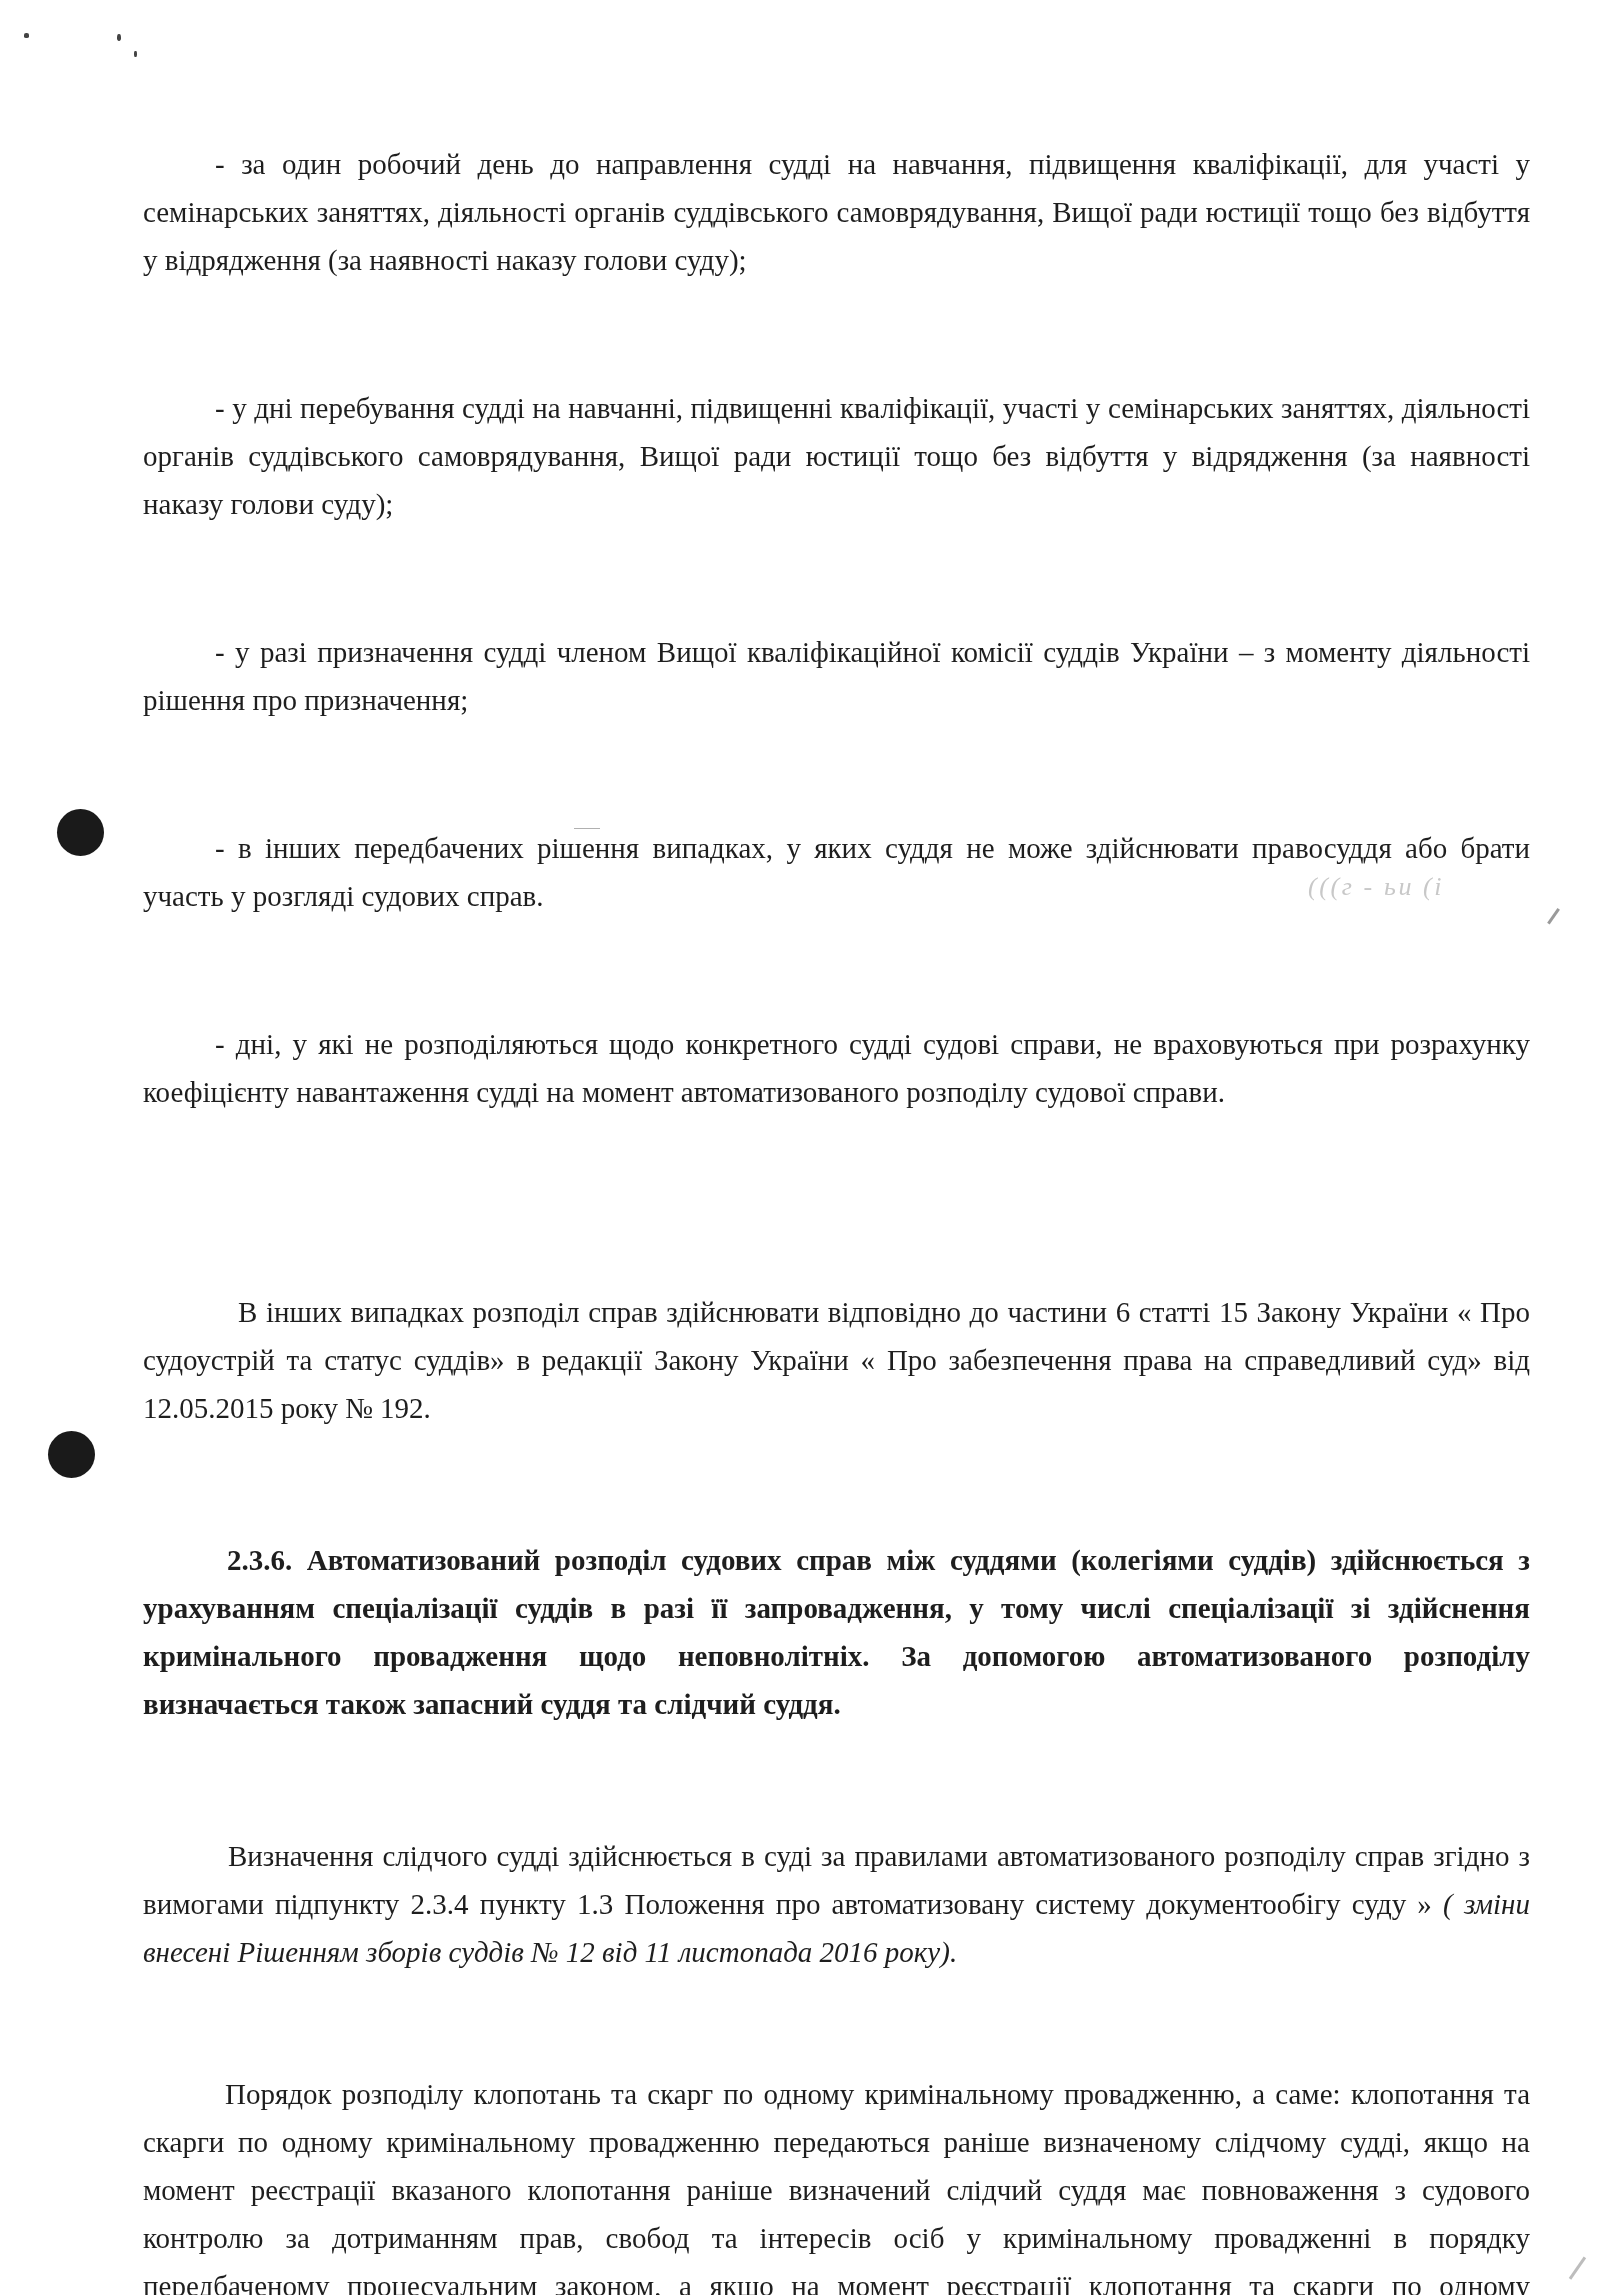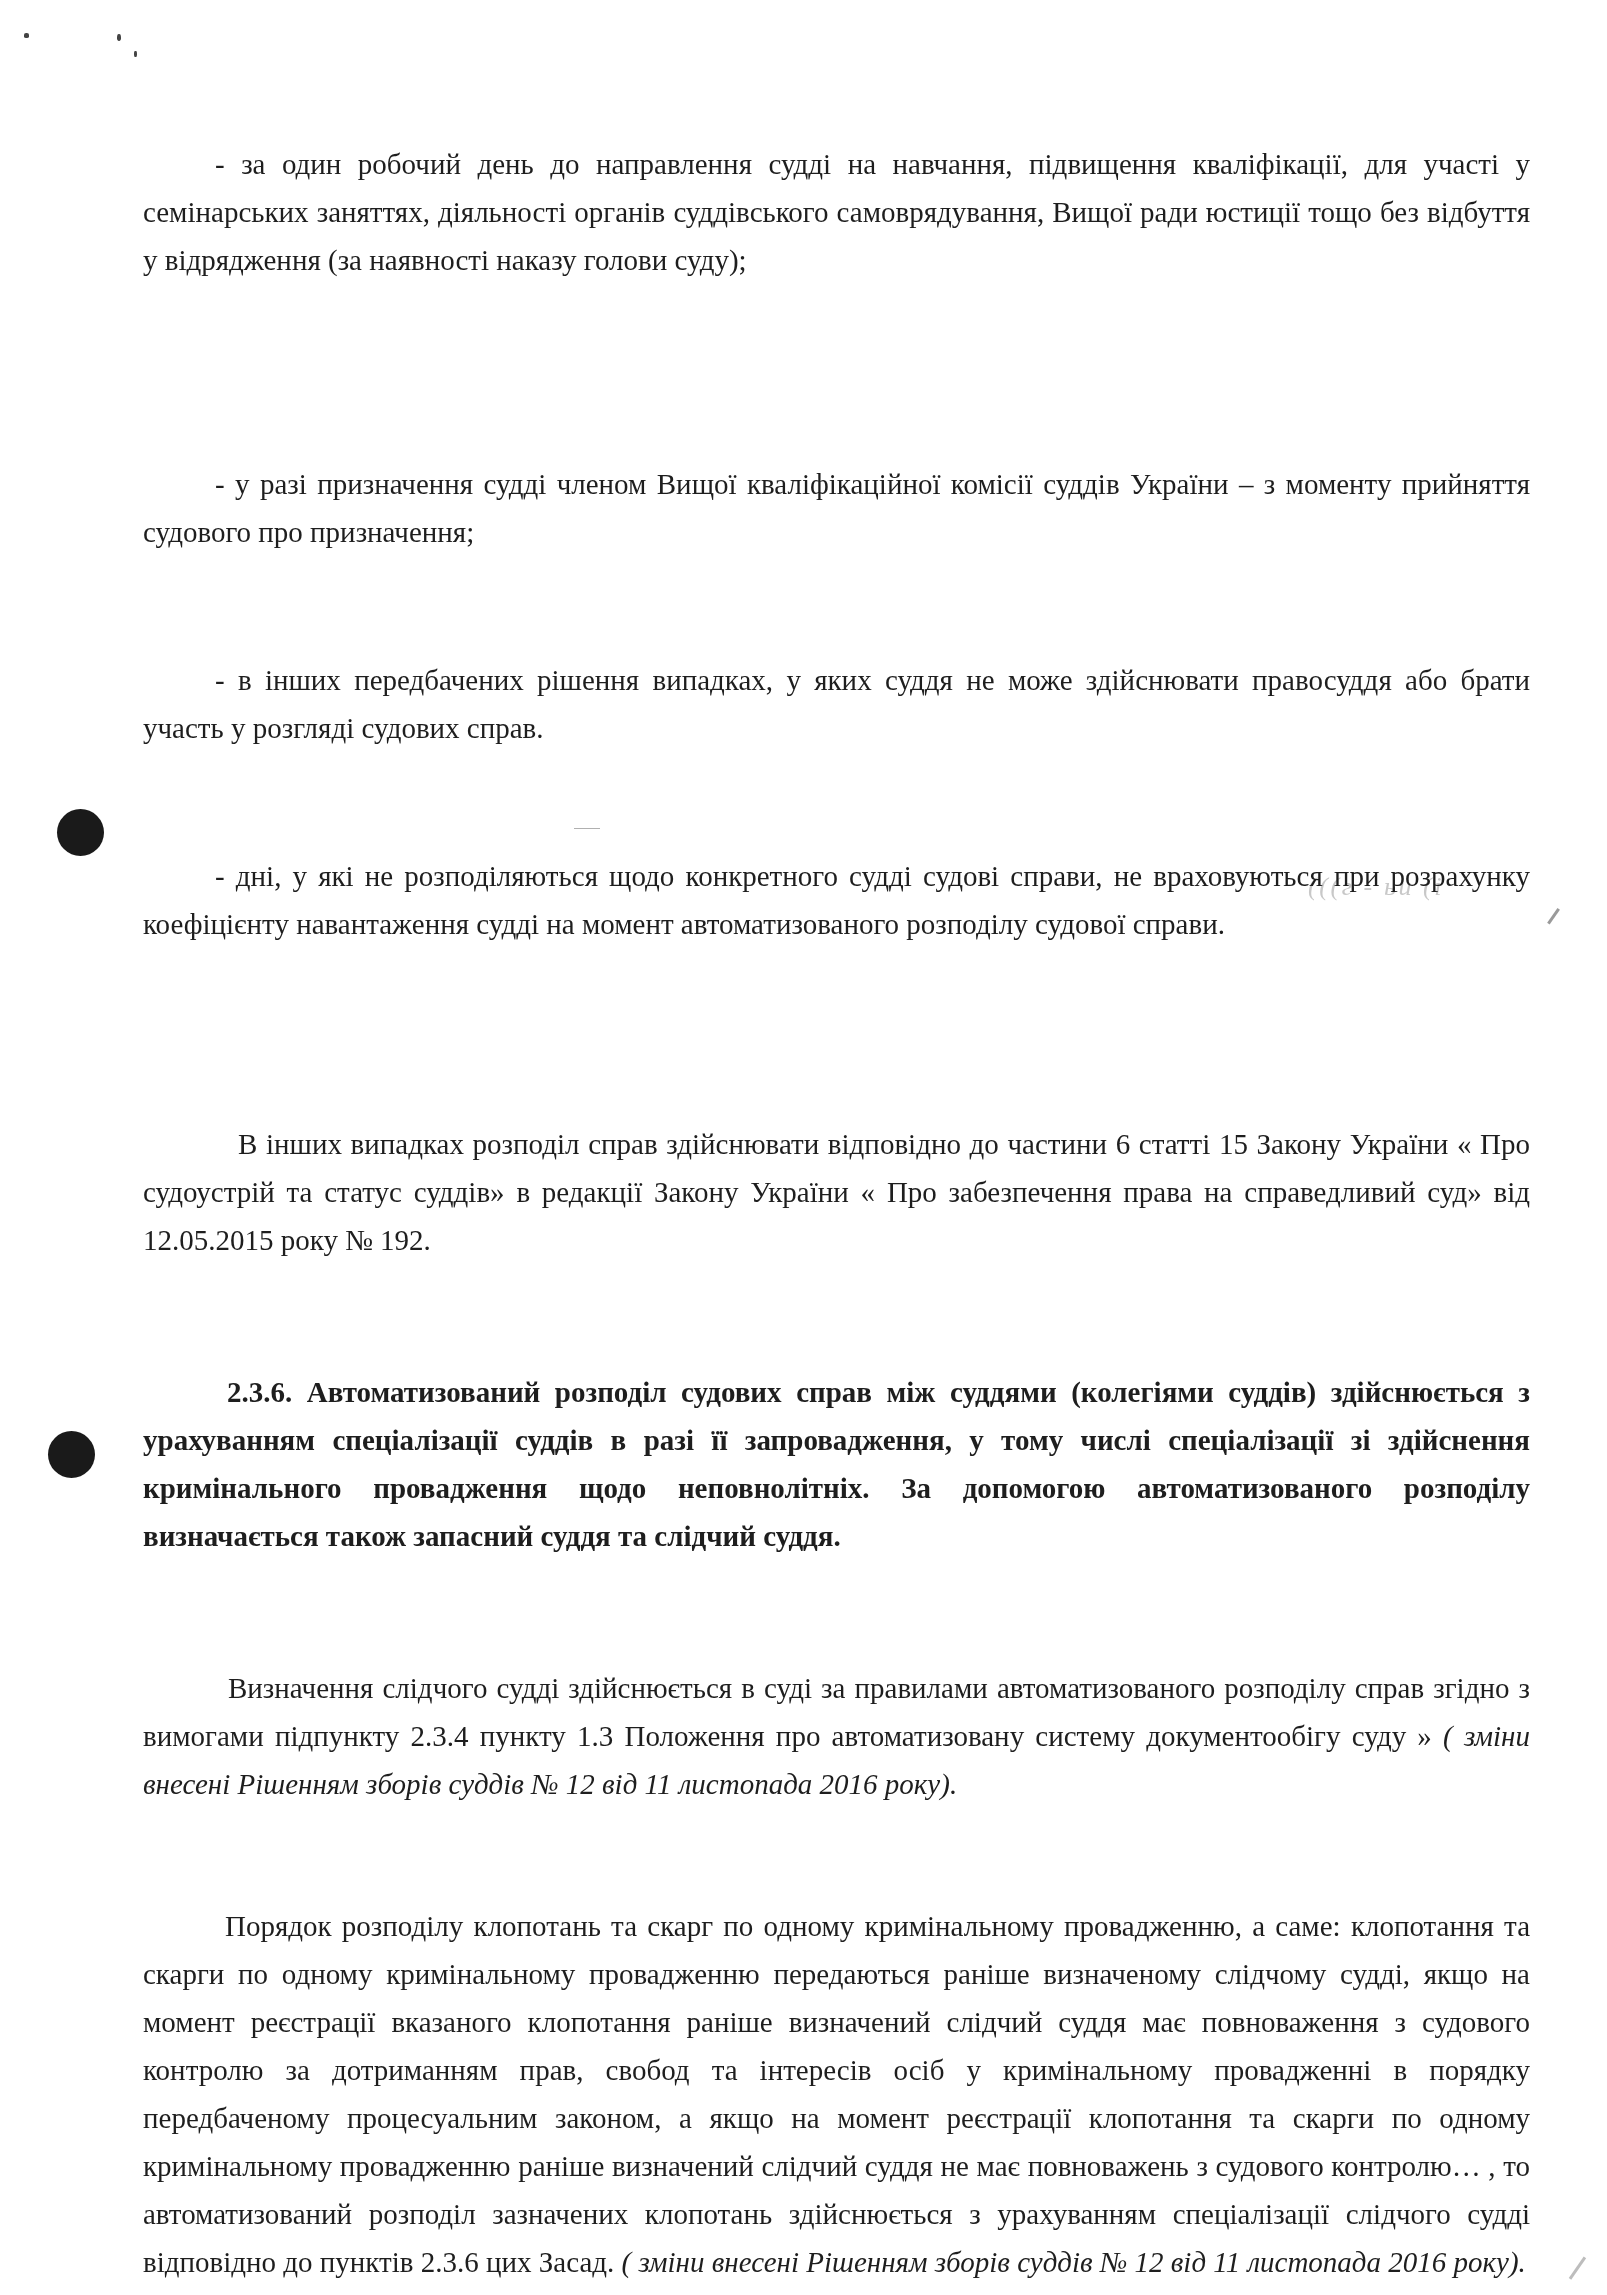--- a/index.html
+++ b/index.html
@@ -92,23 +92,24 @@
   <div class="dash-mark" style="left:574px;top:828px;width:26px;"></div>
 
   <div class="scratch" style="left:1552px;top:907px;height:18.3px;"></div>
   <div class="scratch" style="left:1576px;top:2255px;height:26px;background:#bdbdbd;"></div>
 
   <div class="content">
 
     <p class="para dash">- за один робочий день до направлення судді на навчання, підвищення кваліфікації, для участі у семінарських заняттях, діяльності органів суддівського самоврядування, Вищої ради юстиції тощо без відбуття у відрядження (за наявності наказу голови суду);</p>
     <div class="gap-s"></div>
 
+    <p class="para dash">- у дні перебування судді на навчанні, підвищенні кваліфікації, участі у семінарських заняттях, діяльності органів суддівського самоврядування, Вищої ради юстиції тощо без відбуття у відрядження (за наявності наказу голови суду);</p>
     <div class="gap-s"></div>
 
-    <p class="para dash">- у разі призначення судді членом Вищої кваліфікаційної комісії суддів України – з моменту прийняття судового про призначення;</p>
+    <p class="para dash">- у разі призначення судді членом Вищої кваліфікаційної комісії суддів України – з моменту діяльності рішення про призначення;</p>
     <div class="gap-s"></div>
 
     <p class="para dash">- в інших передбачених рішення випадках, у яких суддя не може здійснювати правосуддя або брати участь у розгляді судових справ.</p>
     <div class="gap-s"></div>
 
     <p class="para dash">- дні, у які не розподіляються щодо конкретного судді судові справи, не враховуються при розрахунку коефіцієнту навантаження судді на момент автоматизованого розподілу судової справи.</p>
     <div class="gap-s" style="height:68px;"></div>
 
     <div class="gap-m"></div>
 

